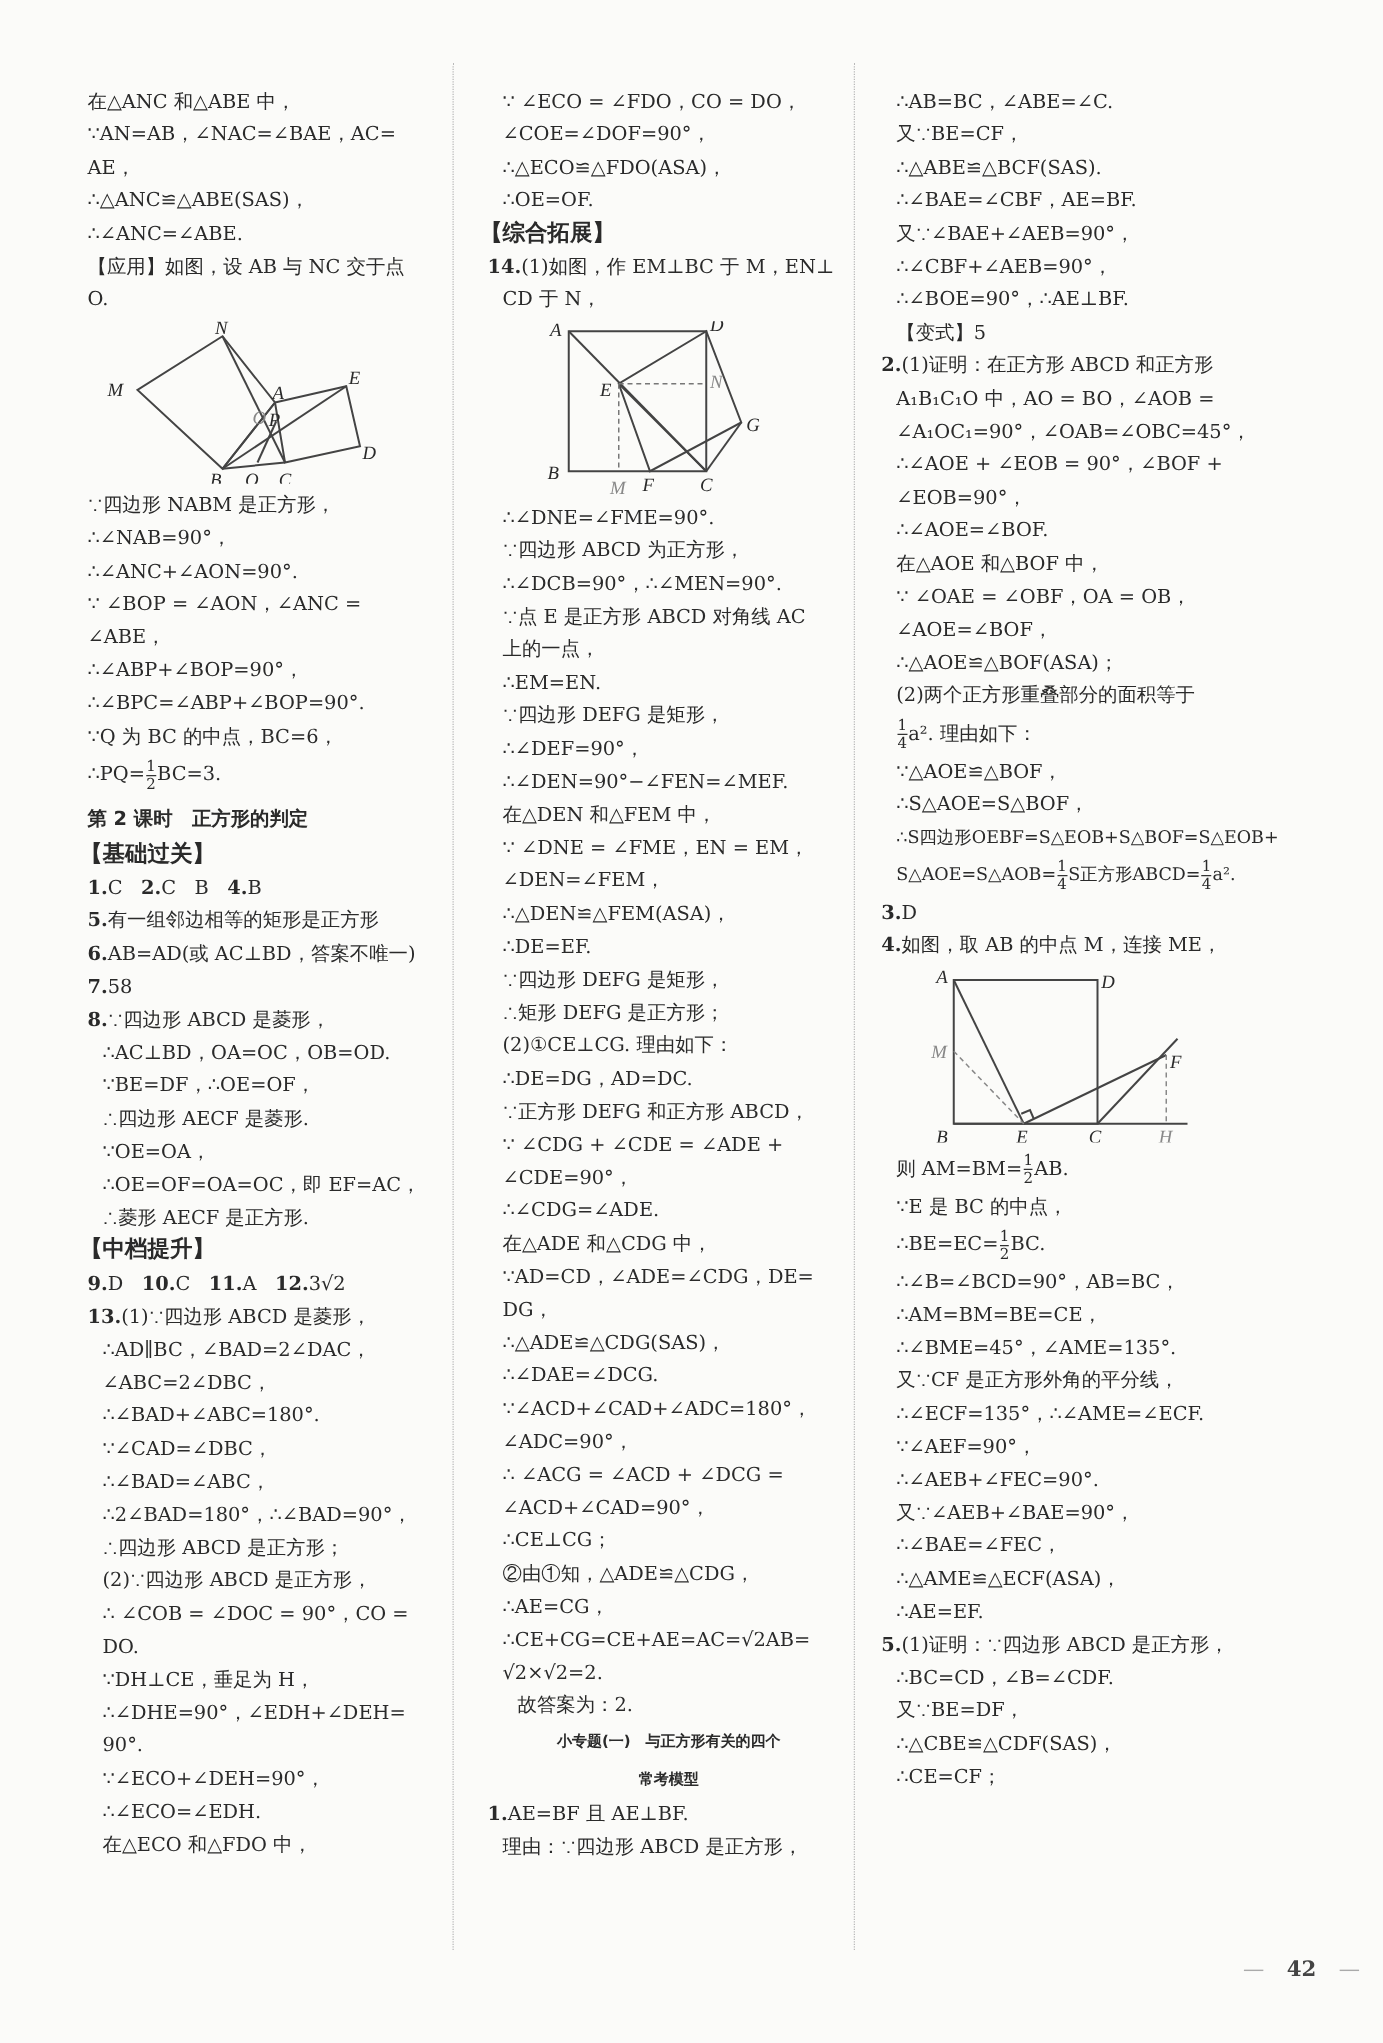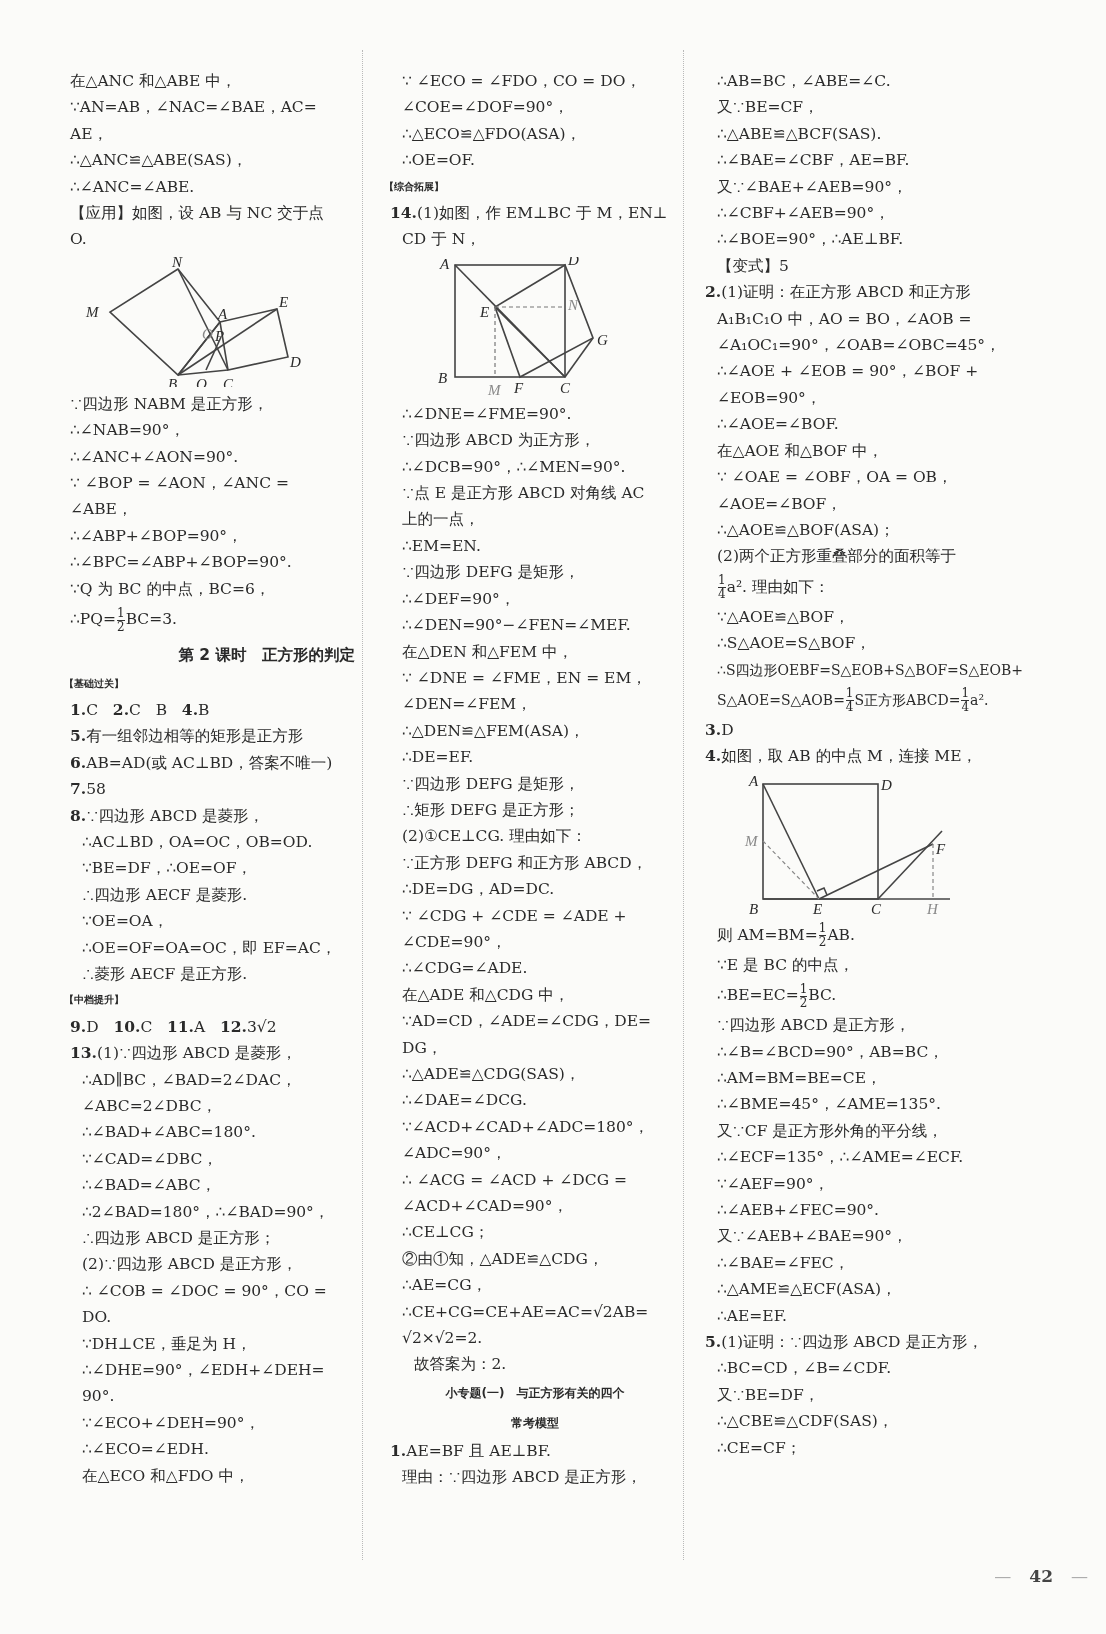--- a/index.html
+++ b/index.html
@@ -7,22 +7,22 @@
     width: 1106px; height: 1634px; background: #fbfbf9; position: relative; overflow: hidden;
     font-family: "DejaVu Serif", "Liberation Serif", serif; color: #2a2a2a;
   }
   .col { position: absolute; top: 68px; font-size: 15.5px; line-height: 26.4px; }
   .col1 { left: 70px; width: 285px; }
   .col2 { left: 390px; width: 290px; }
   .col3 { left: 705px; width: 290px; }
   .vline { position: absolute; top: 50px; height: 1510px; border-left: 1px dotted #b9b9b9; }
   .line { white-space: nowrap; overflow: visible; }
   .ind { padding-left: 12px; }
-  .sect { font-family: "DejaVu Sans", "Liberation Sans", sans-serif; font-weight: bold; font-size: 10px; margin-left: -6px; }
-  .lesson { font-family: "DejaVu Sans", "Liberation Sans", sans-serif; font-weight: bold; font-size: 15.5px; text-align: right; margin: 6px 0 2px; }
+  .sect { font-family: "DejaVu Sans", "Liberation Sans", sans-serif; font-weight: bold; font-size: 18px; margin-left: -6px; }
+  .lesson { font-family: "DejaVu Sans", "Liberation Sans", sans-serif; font-weight: bold; font-size: 15.5px; text-align: left; margin: 6px 0 2px; }
   .special { font-family: "DejaVu Sans", "Liberation Sans", sans-serif; font-weight: bold; font-size: 12px; text-align: center; line-height: 30px; }
   .num { font-weight: bold; margin-top: 32px; }
   .fig { position: relative; margin: 4px 0; }
   .fig svg { display: block; }
   .fig-label { font-style: italic; font-size: 15px; font-family: "Liberation Serif", serif; fill: #2a2a2a; }
   .fig-label.gray { fill: #888; }
   .page-num { position: absolute; left: 0; width: 1106px; top: 1566px; text-align: right; font-weight: bold; font-size: 17px; color: #444; }
   .page-num .dash { font-weight: normal; color: #aaa; margin: 0 18px; }
   .frac { display: inline-block; vertical-align: middle; text-align: center; font-size: 12px; line-height: 13px; margin: 0 1px; }
   .frac span { display: block; }
@@ -169,22 +169,22 @@
   <div class="line ind">∴∠DEF=90°，</div>
   <div class="line ind">∴∠DEN=90°−∠FEN=∠MEF.</div>
   <div class="line ind">在△DEN 和△FEM 中，</div>
   <div class="line ind">∵ ∠DNE = ∠FME，EN = EM，</div>
   <div class="line ind">∠DEN=∠FEM，</div>
   <div class="line ind">∴△DEN≌△FEM(ASA)，</div>
   <div class="line ind">∴DE=EF.</div>
   <div class="line ind">∵四边形 DEFG 是矩形，</div>
   <div class="line ind">∴矩形 DEFG 是正方形；</div>
   <div class="line ind">(2)①CE⊥CG. 理由如下：</div>
+  <div class="line ind">∴DE=DG，AD=DC.</div>
   <div class="line ind">∵正方形 DEFG 和正方形 ABCD，</div>
-  <div class="line ind">∴DE=DG，AD=DC.</div>
   <div class="line ind">∵ ∠CDG + ∠CDE = ∠ADE +</div>
   <div class="line ind">∠CDE=90°，</div>
   <div class="line ind">∴∠CDG=∠ADE.</div>
   <div class="line ind">在△ADE 和△CDG 中，</div>
   <div class="line ind">∵AD=CD，∠ADE=∠CDG，DE=</div>
   <div class="line ind">DG，</div>
   <div class="line ind">∴△ADE≌△CDG(SAS)，</div>
   <div class="line ind">∴∠DAE=∠DCG.</div>
   <div class="line ind">∵∠ACD+∠CAD+∠ADC=180°，</div>
   <div class="line ind">∠ADC=90°，</div>
@@ -261,21 +261,20 @@
     </svg>
   </div>
 
   <div class="line ind tall">
     <span>则 AM=BM=</span><span class="frac"><span>1</span><span class="den">2</span></span><span>AB.</span>
   </div>
   <div class="line ind">∵E 是 BC 的中点，</div>
   <div class="line ind tall">
     <span>∴BE=EC=</span><span class="frac"><span>1</span><span class="den">2</span></span><span>BC.</span>
   </div>
-  <div class="line ind">∵四边形 ABCD 是正方形，</div>
   <div class="line ind">∴∠B=∠BCD=90°，AB=BC，</div>
   <div class="line ind">∴AM=BM=BE=CE，</div>
   <div class="line ind">∴∠BME=45°，∠AME=135°.</div>
   <div class="line ind">又∵CF 是正方形外角的平分线，</div>
   <div class="line ind">∴∠ECF=135°，∴∠AME=∠ECF.</div>
   <div class="line ind">∵∠AEF=90°，</div>
   <div class="line ind">∴∠AEB+∠FEC=90°.</div>
   <div class="line ind">又∵∠AEB+∠BAE=90°，</div>
   <div class="line ind">∴∠BAE=∠FEC，</div>
   <div class="line ind">∴△AME≌△ECF(ASA)，</div>

